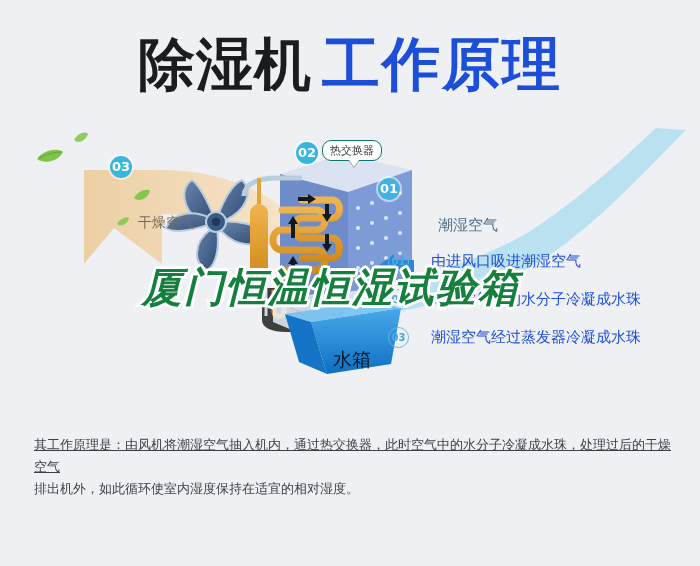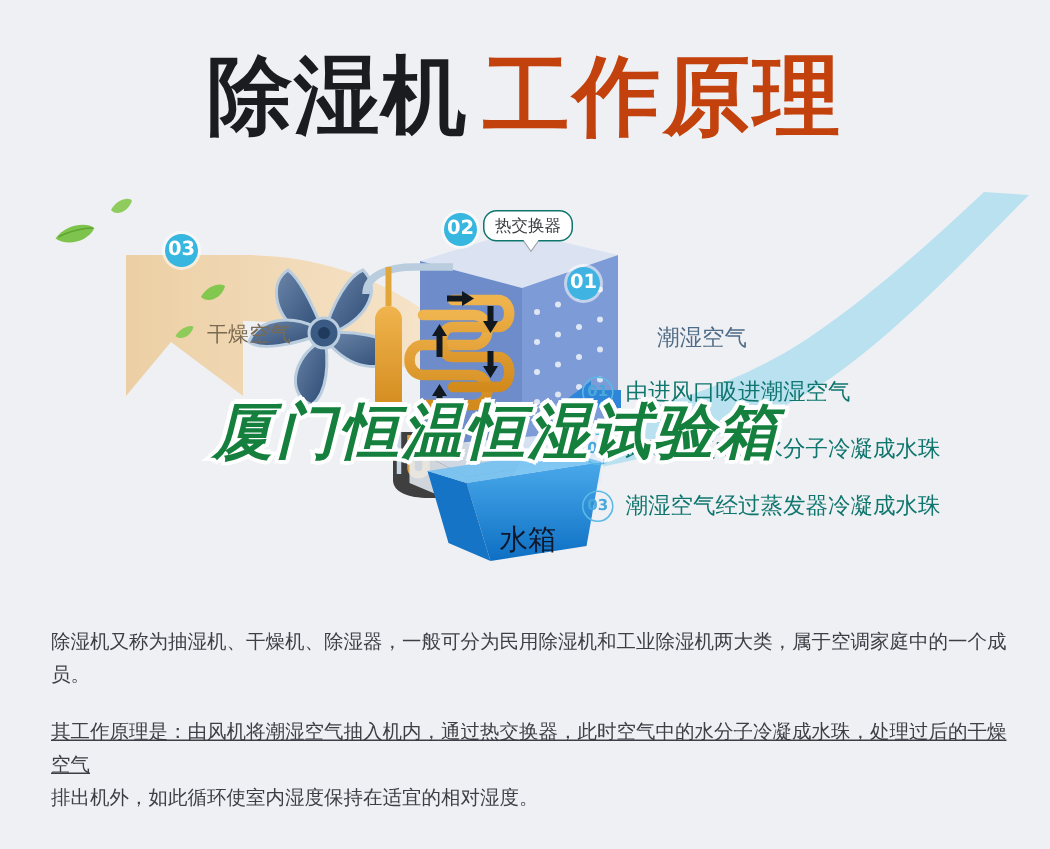--- a/index.html
+++ b/index.html
@@ -17,21 +17,21 @@
     position:absolute;left:0;top:26px;width:700px;
     text-align:center;white-space:nowrap;
   }
   .title-a{
     font-family:"DejaVu Sans","Liberation Sans",sans-serif;
     font-size:57px;font-weight:bold;color:#1b1c20;
     letter-spacing:1px;vertical-align:middle;
   }
   .title-b{
     font-family:"DejaVu Sans","Liberation Sans",sans-serif;
-    font-size:58px;font-weight:bold;color:#c2410c;
+    font-size:58px;font-weight:bold;color:#1d4ed8;
     letter-spacing:2px;margin-left:10px;vertical-align:middle;
   }
 
   
   .stage{position:absolute;left:0;top:120px;width:700px;height:290px;}
 
   
   .swoosh{position:absolute;left:398px;top:8px;width:300px;height:190px;}
 
   
@@ -91,21 +91,21 @@
   
   .steps{position:absolute;left:388px;top:248px;width:300px;}
   .step{display:flex;align-items:center;height:27px;margin-bottom:11px;}
   .step-num{
     width:19px;height:19px;line-height:19px;border-radius:50%;
     border:1.5px solid #5bb9e6;color:#4aa9dc;background:transparent;
     font-size:10px;font-weight:bold;text-align:center;flex:0 0 auto;
     font-family:"DejaVu Sans","Liberation Sans",sans-serif;
   }
   .step-txt{
-    margin-left:8px;font-size:15px;color:#0f766e;white-space:nowrap;
+    margin-left:22px;font-size:15px;color:#1d4ed8;white-space:nowrap;
     font-family:Liberation Sans, sans-serif;
   }
 
   
   .watermark{
     position:absolute;left:142px;top:260px;
     font-family:"DejaVu Sans","Liberation Sans",sans-serif;
     font-size:40px;font-weight:bold;font-style:italic;
     color:#15803d;letter-spacing:2px;white-space:nowrap;
     -webkit-text-stroke:4px #ffffff;
@@ -292,18 +292,17 @@
       <div class="step-num">03</div>
       <div class="step-txt">潮湿空气经过蒸发器冷凝成水珠</div>
     </div>
   </div>
 
   <div class="watermark">
     <span>厦门恒温恒湿试验箱</span>
   </div>
 
   <div class="copy">
-    <p>除湿机又称为抽湿机、干燥机、除湿器，一般可分为民用除湿机和工业除湿机两大类，属于空调家庭中的一个成员。</p>
     <p class="gap">其工作原理是：由风机将潮湿空气抽入机内，通过热交换器，此时空气中的水分子冷凝成水珠，处理过后的干燥空气</p>
     <p>排出机外，如此循环使室内湿度保持在适宜的相对湿度。</p>
   </div>
 
 </div>
 
 </body></html>

